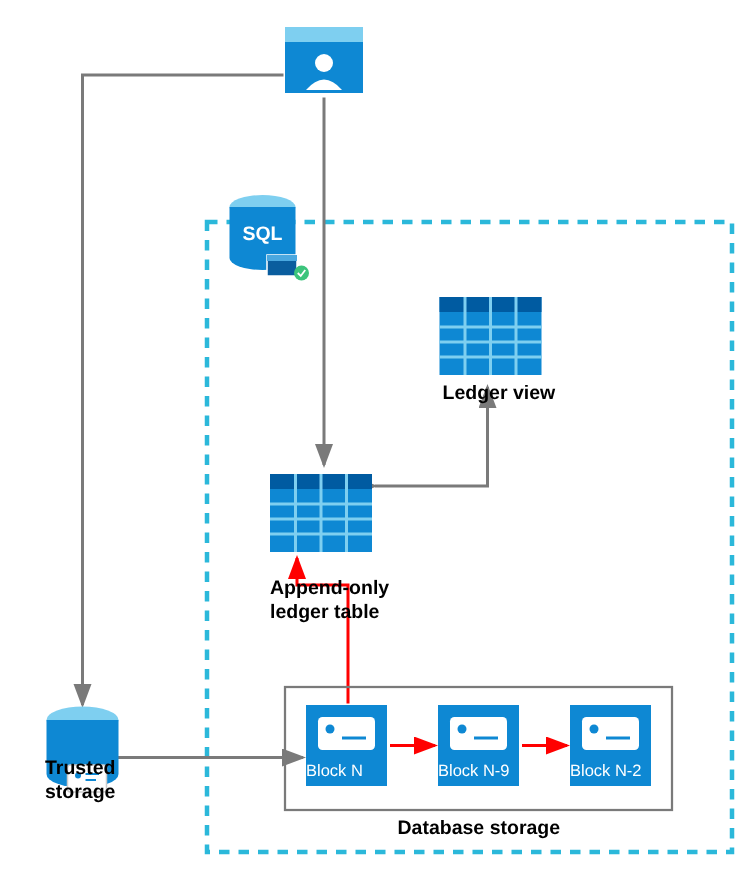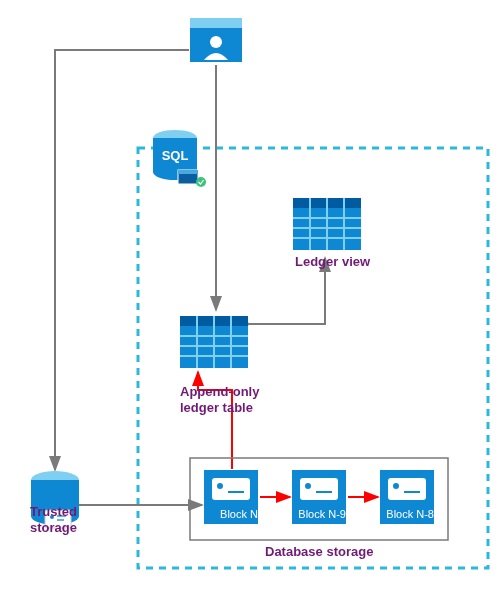--- a/index.html
+++ b/index.html
@@ -1,19 +1,19 @@
 <!DOCTYPE html>
 <html><head>
 <meta charset="utf-8">
 <style>
 html,body{margin:0;padding:0}
 body{width:500px;height:590px;font-family:"Segoe UI",Arial,sans-serif;font-size:13px;color:#0070c1;position:relative}
 svg{position:absolute;top:0;left:0}
-.label{position:absolute;color:#701a75;font-weight:600;line-height:1.2}
-.block-lbl{position:absolute;color:#fff;font-size:11px;text-align:right;width:54px}
+.label{position:absolute;color:#000000;font-weight:600;line-height:1.2}
+.block-lbl{position:absolute;color:#fff;font-size:11px;text-align:left;width:54px}
 </style>
 </head>
 <body>
 
 <svg width="500" height="590" viewBox="0 0 500 590">
   <defs>
     <marker id="arr-gray" markerWidth="8" markerHeight="8" refX="7" refY="3" orient="auto">
       <path d="M0 0 L8 3 L0 6 Z" fill="#7a7a7a"></path>
     </marker>
     <marker id="arr-red" markerWidth="8" markerHeight="8" refX="7" refY="3" orient="auto">
@@ -108,13 +108,13 @@
 
 <div class="label" style="left:295px;top:254px">Ledger view</div>
 <div class="label" style="left:180px;top:384px;white-space:pre">Append-only
 ledger table</div>
 <div class="label" style="left:30px;top:504px;white-space:pre">Trusted
 storage</div>
 <div class="label" style="left:265px;top:544px">Database storage</div>
 
 <div class="block-lbl" style="left:204px;top:508px">Block N</div>
 <div class="block-lbl" style="left:292px;top:508px">Block N-9</div>
-<div class="block-lbl" style="left:380px;top:508px">Block N-8</div>
+<div class="block-lbl" style="left:380px;top:508px">Block N-2</div>
 
 </body></html>

